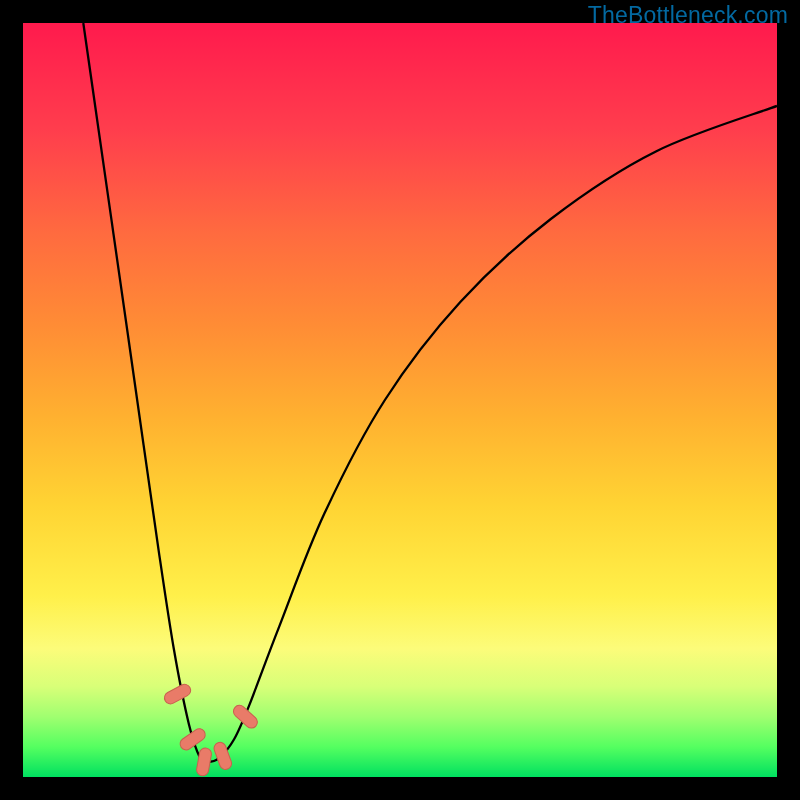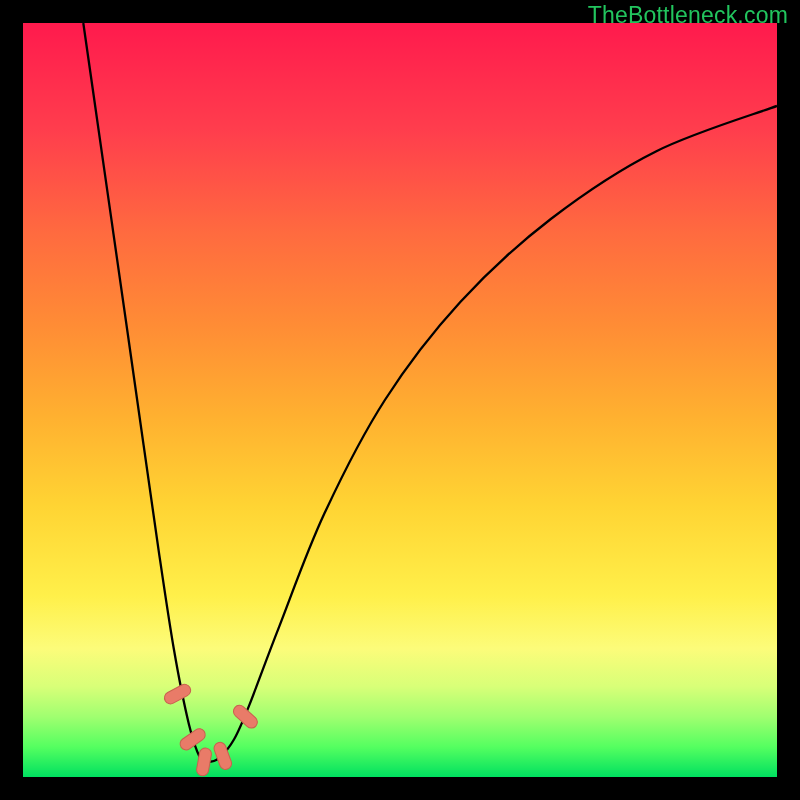--- a/index.html
+++ b/index.html
@@ -30,21 +30,21 @@
       #55ff60 96%,
       #00e060 100%
     );
   }
   .watermark {
     position: absolute;
     top: 2px;
     right: 12px;
     font-family: Arial, Helvetica, sans-serif;
     font-size: 23px;
-    color: #22c55e;
+    color: #0369a1;
     letter-spacing: 0.2px;
   }
   svg.curve {
     position: absolute;
     left: 0;
     top: 0;
     width: 754px;
     height: 754px;
   }
 </style>

